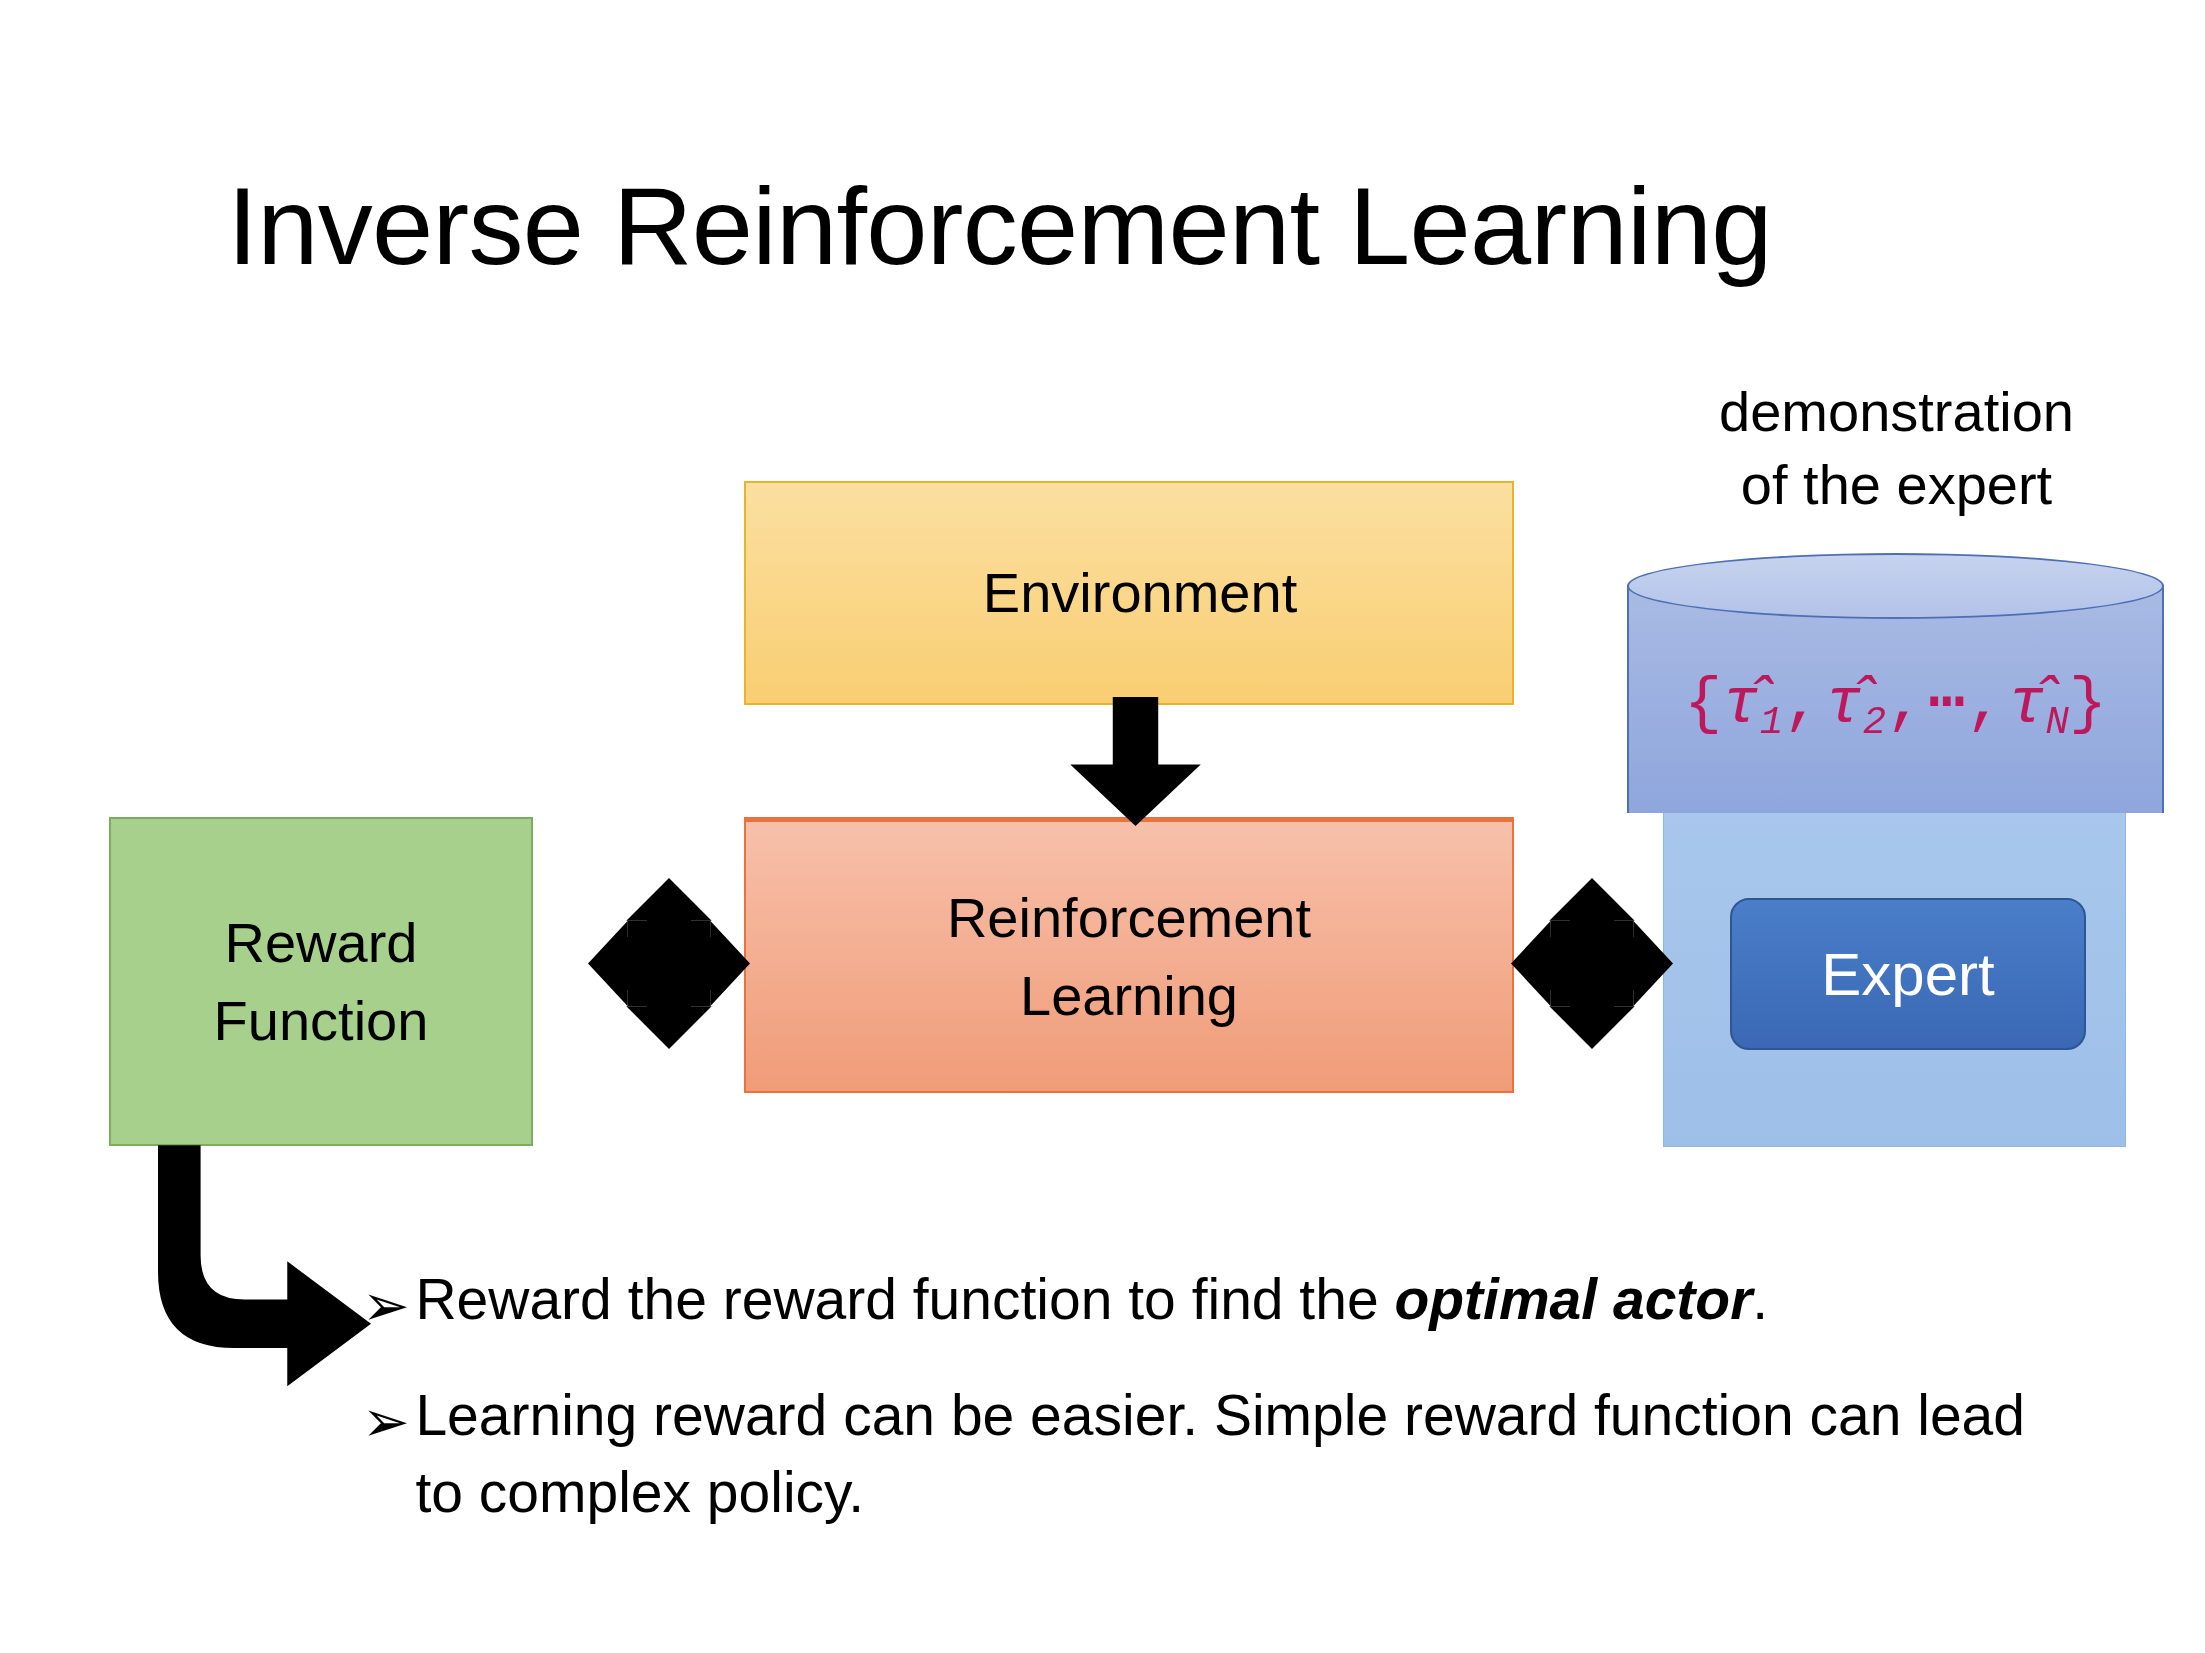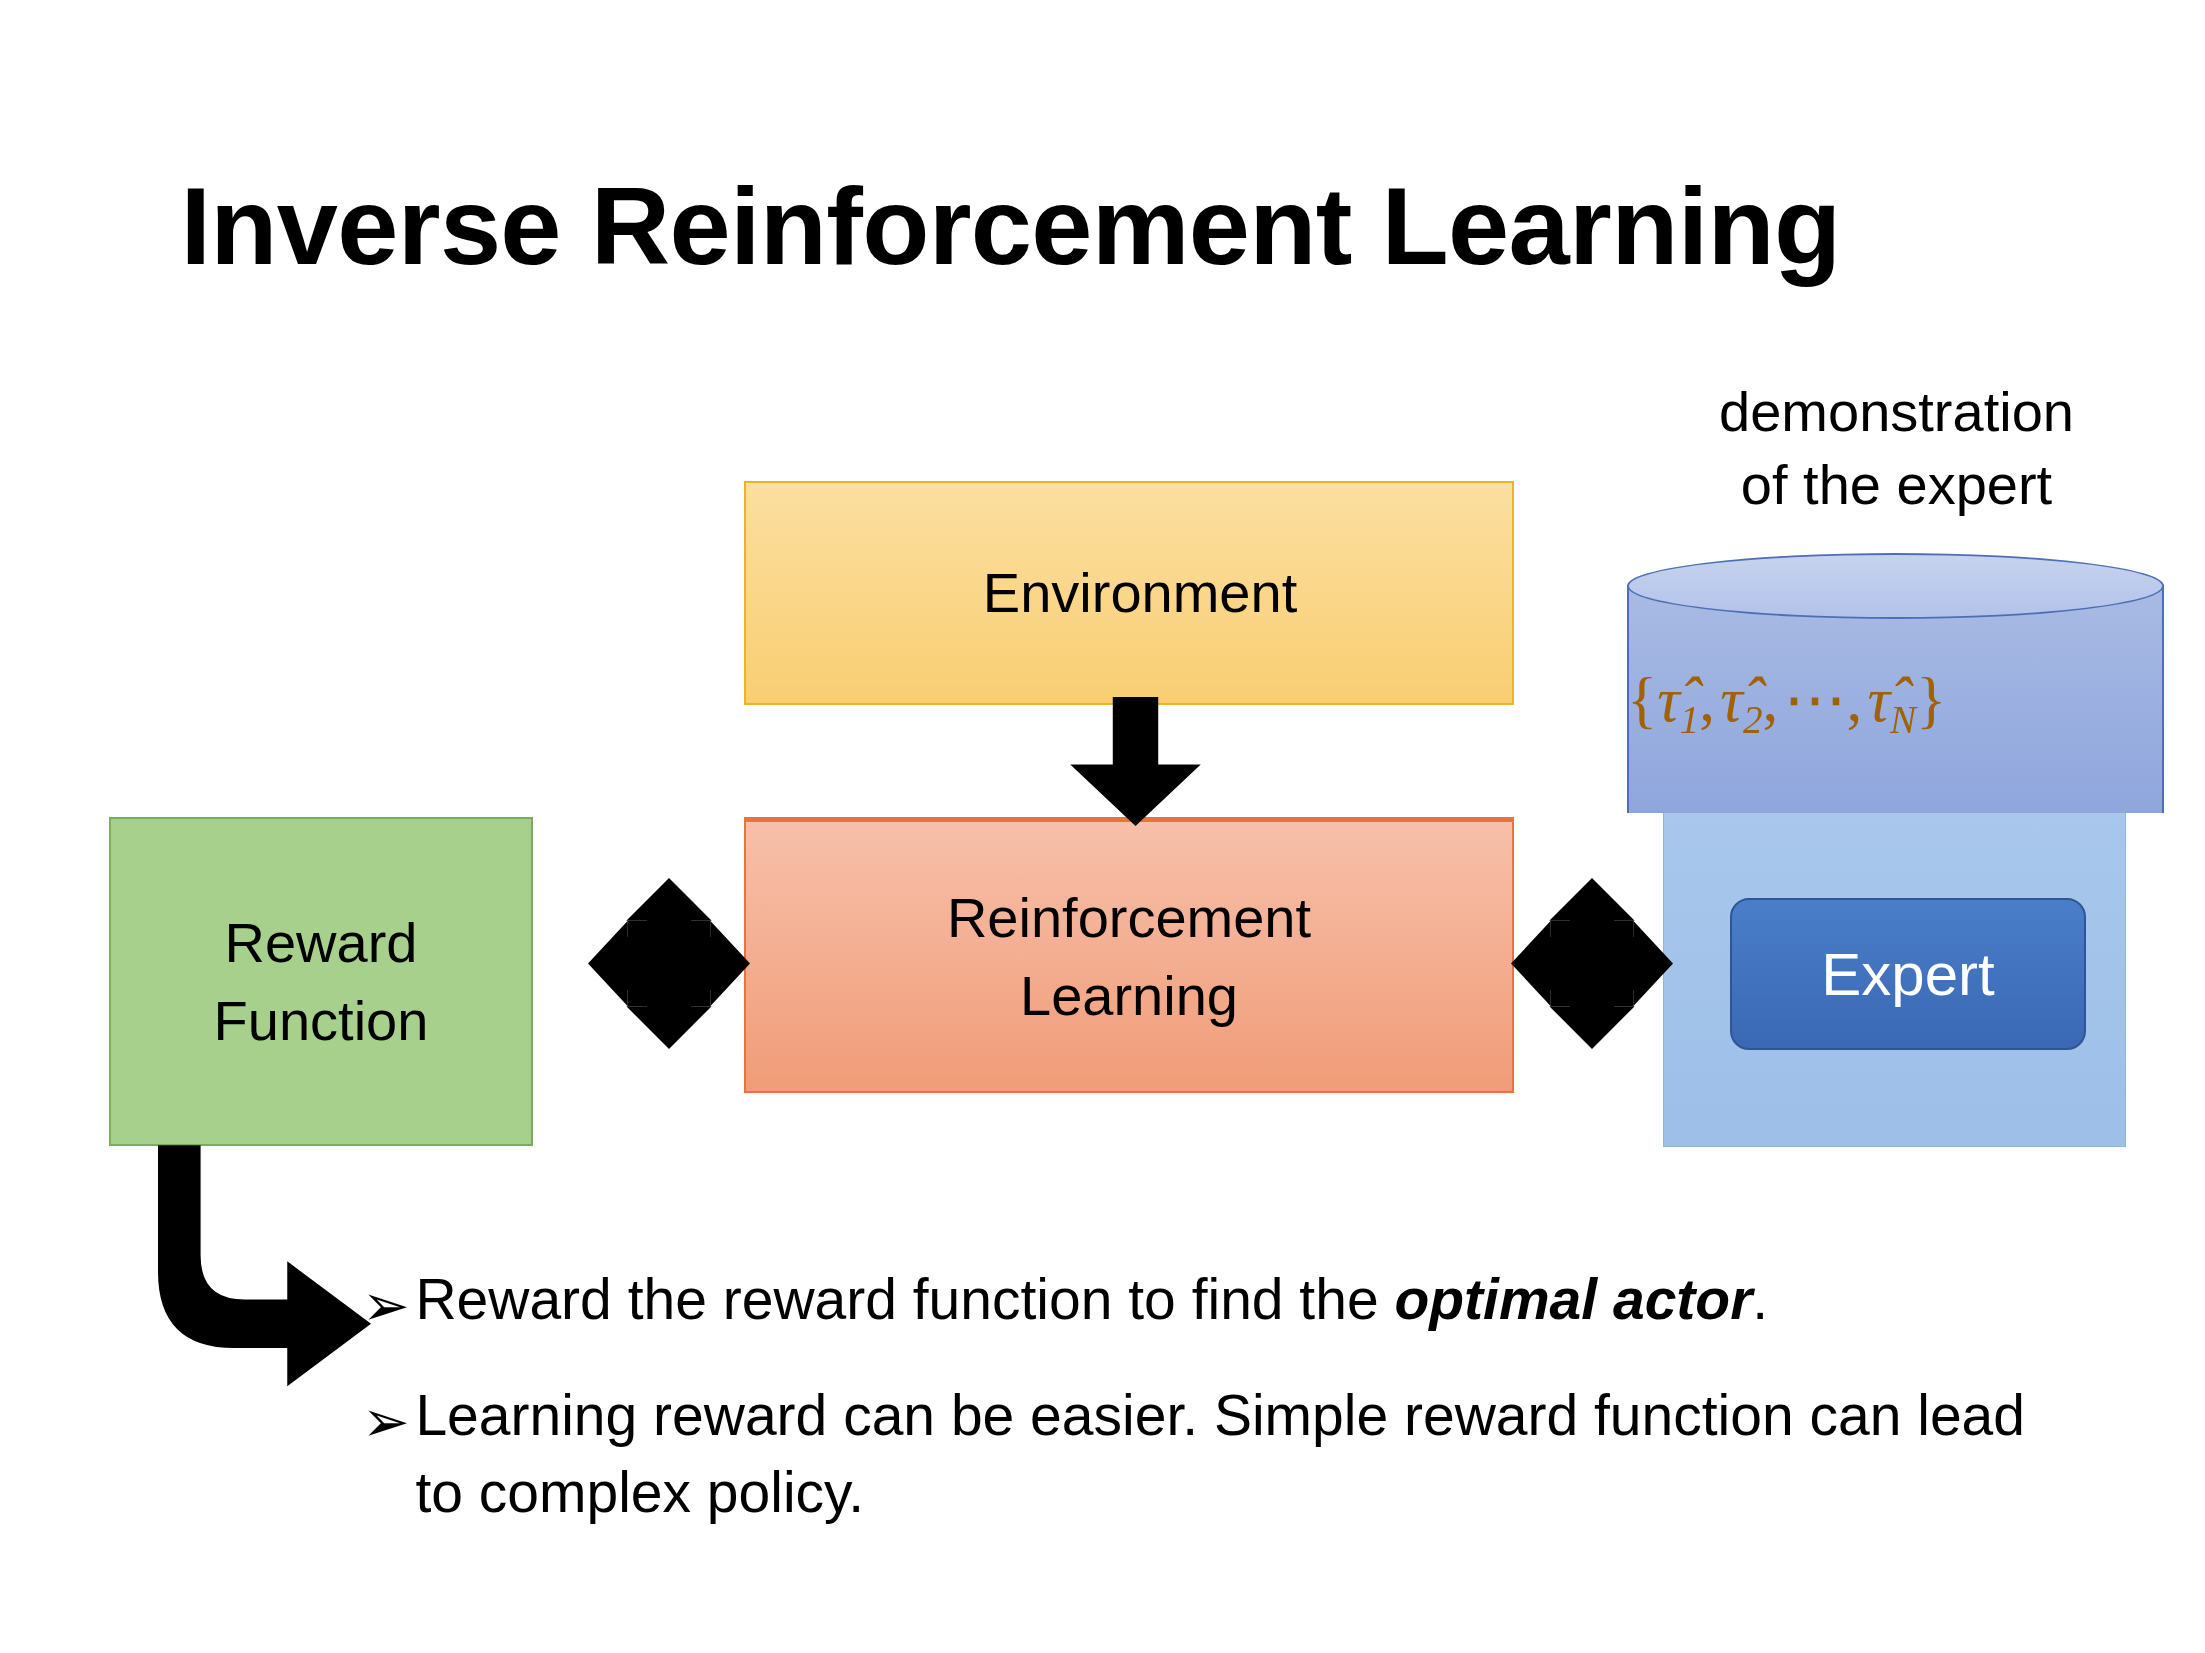--- a/index.html
+++ b/index.html
@@ -21,24 +21,23 @@
   
   #slide-title {
     position: absolute;
     left: 0;
     top: 168px;
     width: 1999px;
     text-align: center;
     font-size: 110px;
     line-height: 1.05;
     color: #000000;
-    font-weight: 700;
+    font-weight: 400;
     letter-spacing: -0.7px;
     white-space: nowrap;
-    padding-left: 11px;
   }
 
   
   .proc-box {
     position: absolute;
     box-sizing: border-box;
     display: flex;
     align-items: center;
     justify-content: center;
     text-align: center;
@@ -143,24 +142,25 @@
     box-sizing: border-box;
     background: linear-gradient(180deg, #C6D3EE 0%, #B3C3E9 100%);
     border: 2.2px solid #4F6FB5;
     border-radius: 50%;
   }
   #cyl-label {
     position: absolute;
     left: 0;
     top: 110px;
     width: 537px;
-    font-family: Liberation Serif, serif;
+    text-align: center;
+    font-family: Liberation Mono, monospace;
     font-style: italic;
     font-size: 63px;
-    color: #a16207;
+    color: #be185d;
     white-space: nowrap;
   }
   #cyl-label .sub {
     font-size: 0.62em;
     vertical-align: -0.30em;
     font-style: italic;
   }
   #cyl-label .brace { font-style: normal; }
 
   

